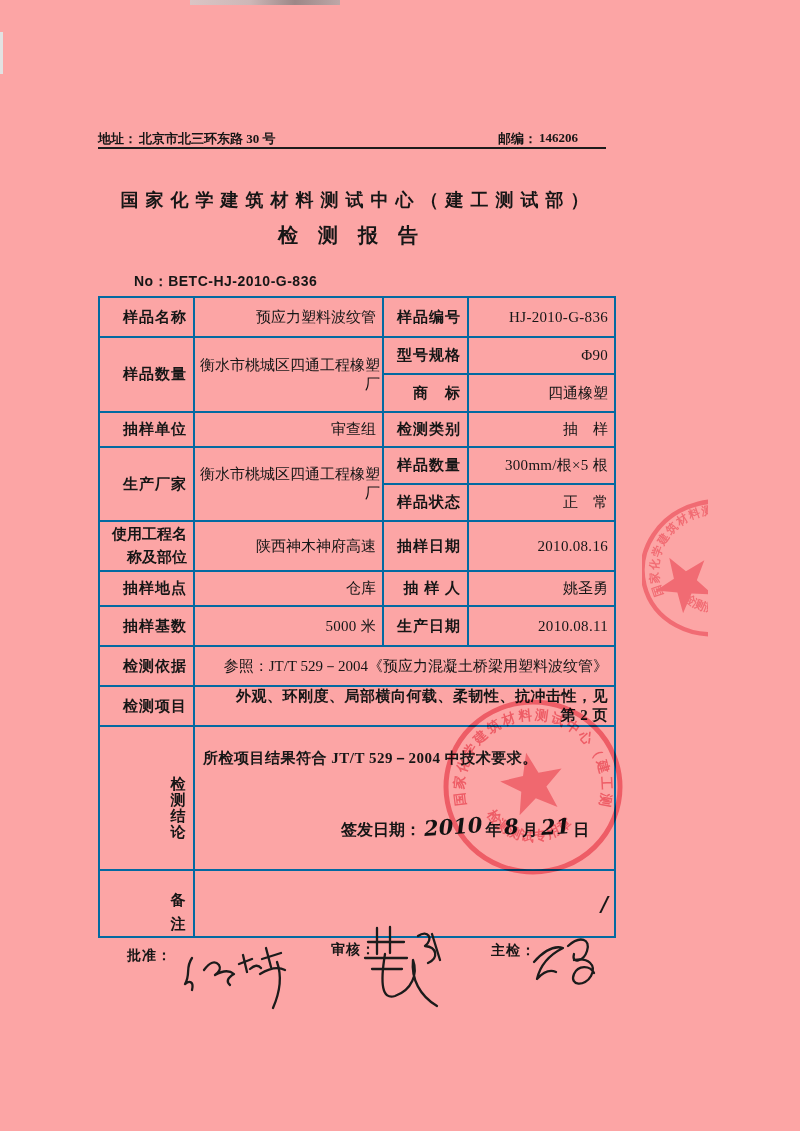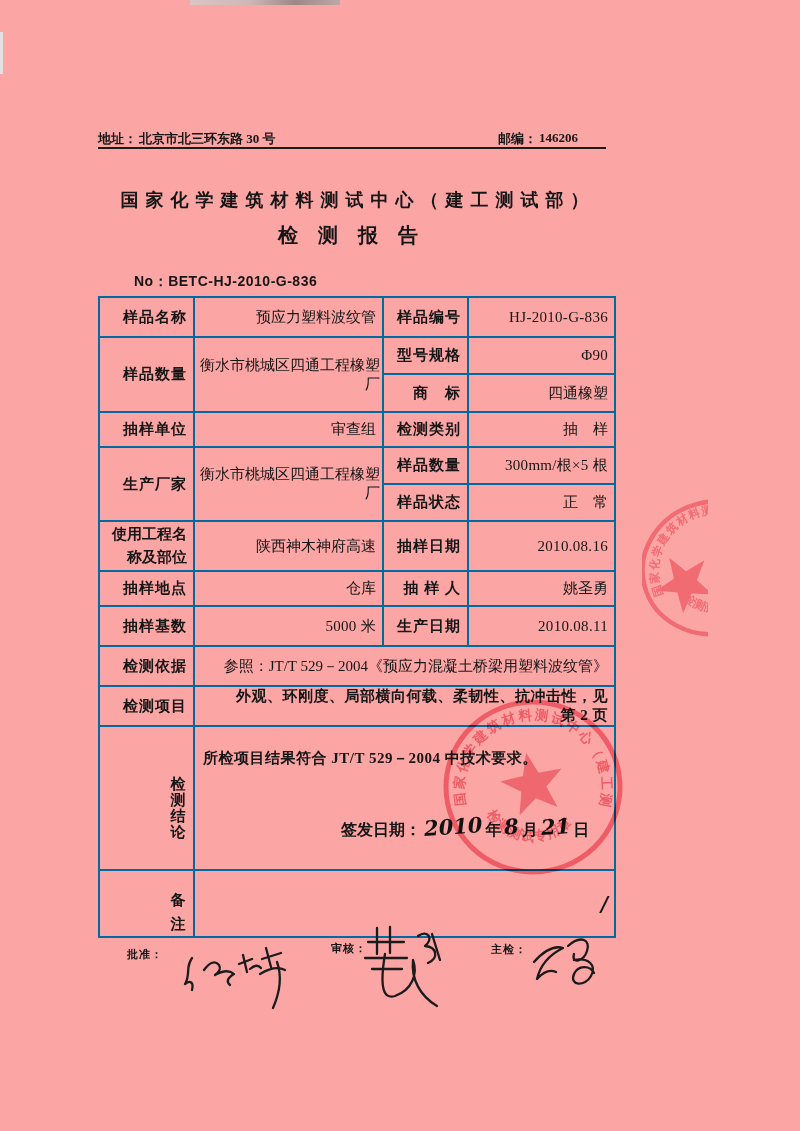--- a/index.html
+++ b/index.html
@@ -51,21 +51,21 @@
     font-size:21px;color:#131313;transform:rotate(-4deg);display:inline-block;margin:0 3px;position:relative;top:-1px;}
   .hand-slash{font-family:"DejaVu Serif",serif;font-style:italic;font-size:20px;font-weight:600;}
 
   
   .stamp-big{position:absolute;left:438px;top:692px;mix-blend-mode:multiply;opacity:.88;}
   .stamp-clip{position:absolute;left:642px;top:496px;width:66px;height:150px;overflow:hidden;
     mix-blend-mode:multiply;opacity:.8;}
   .stamp-clip svg{margin-left:-8px;transform:rotate(-14deg);transform-origin:45% 50%;}
 
   
-  .sig-label{position:absolute;font-size:11px;font-weight:700;letter-spacing:1px;}
+  .sig-label{position:absolute;font-size:14px;font-weight:700;letter-spacing:1px;}
   .sig{position:absolute;}
   .sig path{fill:none;stroke:#1b1b1b;stroke-width:2.3;stroke-linecap:round;stroke-linejoin:round;}
 </style>
 </head>
 <body>
 
 <div class="page">
 
   <div class="artifact-top"></div>
   <div class="artifact-left"></div>

